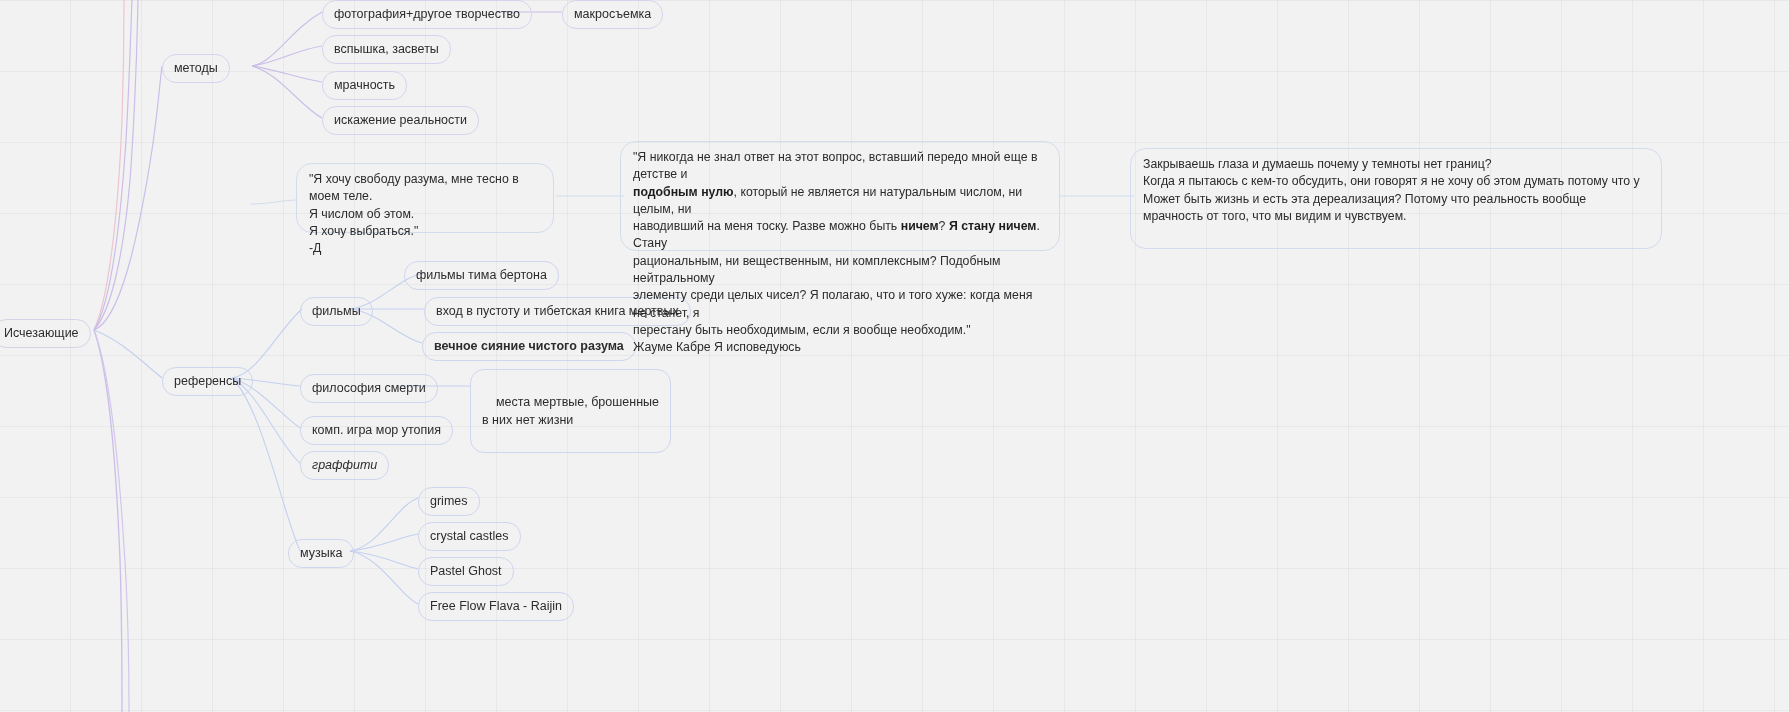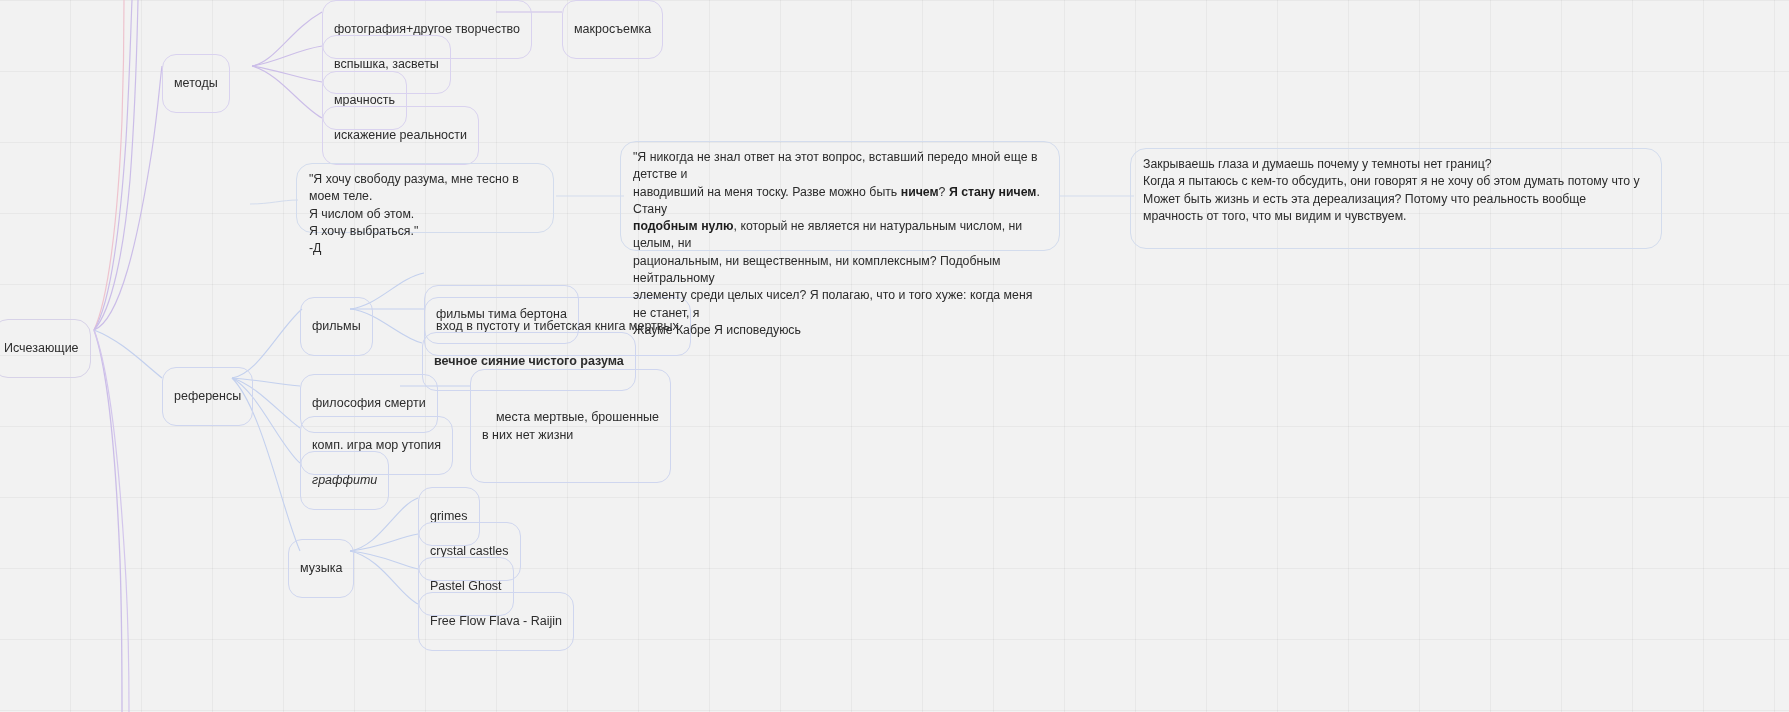--- a/index.html
+++ b/index.html
@@ -29,21 +29,21 @@
   }
   .node {
     position: absolute;
     box-sizing: border-box;
     background: transparent;
     border: 1px solid #cfd6ef;
     border-radius: 14px;
     color: #2c2c2c;
     font-size: 12.5px;
     line-height: 17px;
-    padding: 20px 11px;
+    padding: 5px 11px;
     white-space: nowrap;
     display: flex;
     align-items: flex-end;
   }
   .node.multiline {
     white-space: pre;
     display: block;
   }
   .node.root {
     border-color: #d7d2e8;
@@ -140,21 +140,21 @@
   </div>
 
   <div class="node" style="left:162px; top:367px;">
     <span>референсы</span>
   </div>
 
   <div class="node" style="left:300px; top:297px;">
     <span>фильмы</span>
   </div>
 
-  <div class="node" style="left:424px; top:261px;margin-top:24px;">
+  <div class="node" style="left:404px; top:261px;">
     <span>фильмы тима бертона</span>
   </div>
 
   <div class="node" style="left:424px; top:297px;">
     <span>вход в пустоту и тибетская книга мертвых</span>
   </div>
 
   <div class="node" style="left:422px; top:332px;font-weight:bold;">
     <span>вечное сияние чистого разума</span>
   </div>
@@ -198,24 +198,25 @@
 
   <div class="textblock" style="left:296px; top:163px; width:258px; height:70px;">
       <span class="tline"><span>"Я хочу свободу разума, мне тесно в моем теле.</span></span>
       <span class="tline"><span>Я числом об этом.</span></span>
       <span class="tline"><span>Я хочу выбраться."</span></span>
       <span class="tline"><span>-Д</span></span>
     </div>
 
   <div class="textblock" style="left:620px; top:141px; width:440px; height:110px;">
       <span class="tline"><span>"Я никогда не знал ответ на этот вопрос, вставший передо мной еще в детстве и</span></span>
+      <span class="tline"><b>подобным нулю</b><span>, который не является ни натуральным числом, ни целым, ни</span></span>
       <span class="tline"><span>наводивший на меня тоску. Разве можно быть </span><b>ничем</b><span>? </span><b>Я стану ничем</b><span>. Стану</span></span>
-      <span class="tline"><b>подобным нулю</b><span>, который не является ни натуральным числом, ни целым, ни</span></span>
       <span class="tline"><span>рациональным, ни вещественным, ни комплексным? Подобным нейтральному</span></span>
       <span class="tline"><span>элементу среди целых чисел? Я полагаю, что и того хуже: когда меня не станет, я</span></span>
+      <span class="tline"><span>перестану быть необходимым, если я вообще необходим."</span></span>
       <span class="tline"><span>Жауме Кабре Я исповедуюсь</span></span>
     </div>
 
   <div class="textblock" style="left:1130px; top:148px; width:532px; height:101px;">
       <span class="tline"><span>Закрываешь глаза и думаешь почему у темноты нет границ?</span></span>
       <span class="tline"><span>Когда я пытаюсь с кем-то обсудить, они говорят я не хочу об этом думать потому что у</span></span>
       <span class="tline"><span>Может быть жизнь и есть эта дереализация? Потому что реальность вообще</span></span>
       <span class="tline"><span>мрачность от того, что мы видим и чувствуем.</span></span>
     </div>
 

